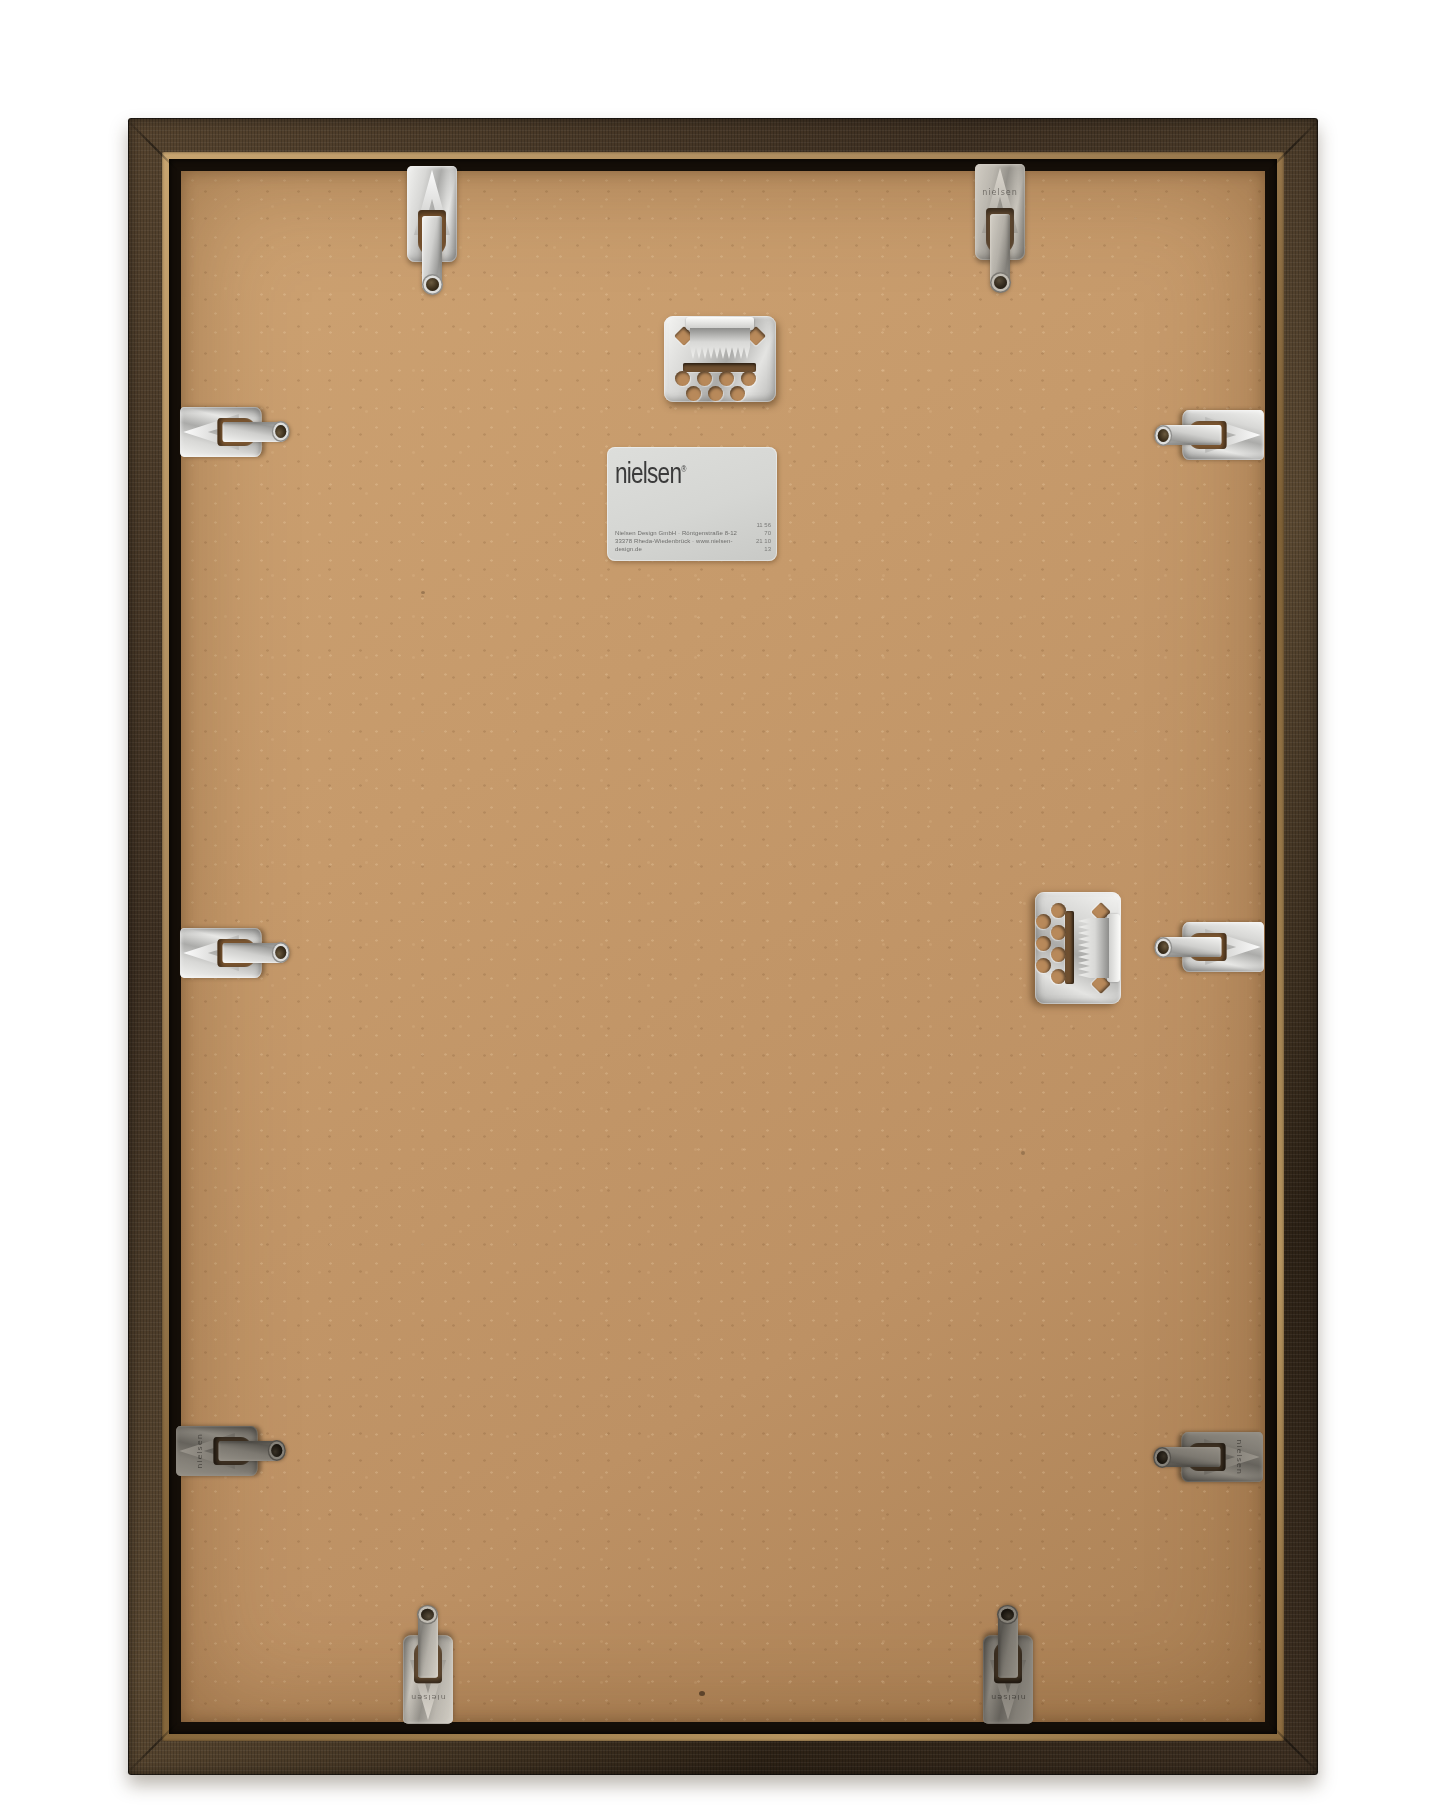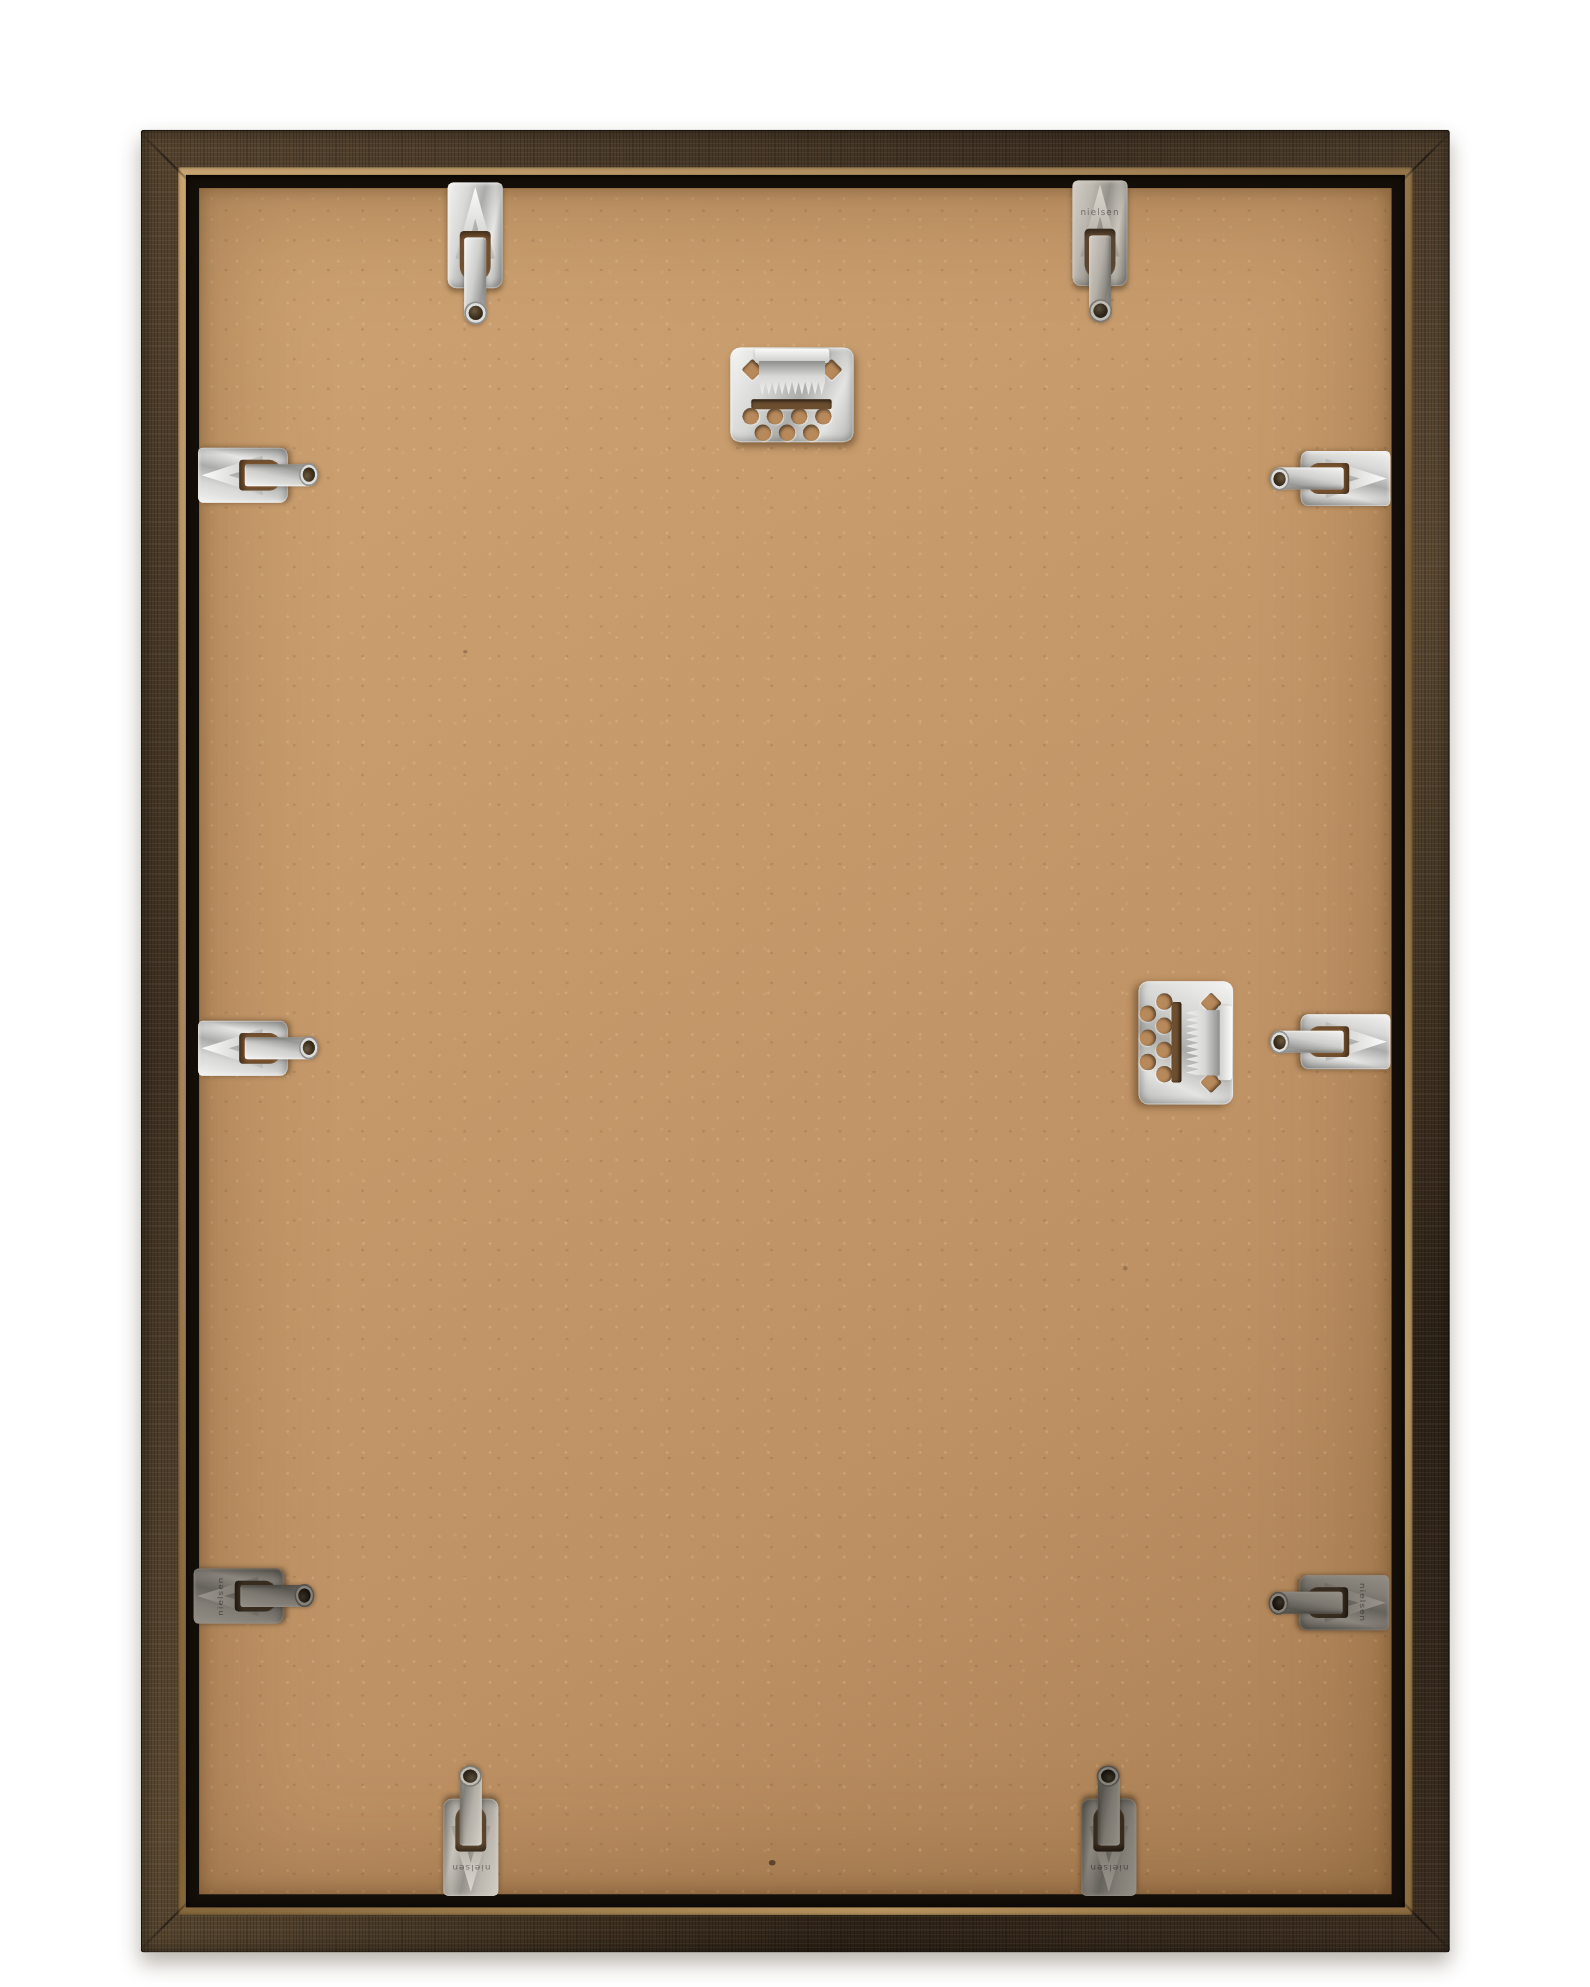--- a/index.html
+++ b/index.html
@@ -249,14 +249,27 @@
   </div>
 
   <div class="clip dark rot-up" style="left:983px; top:1552px;">
     <div class="c-body"></div>
     <div class="c-stamp">nielsen</div>
     <div class="c-cut"></div>
     <div class="c-tongue"></div>
     <div class="c-rivet"></div>
   </div>
 
+  <div class="label">
+    <div class="label-logo"><span>nielsen</span><sup>®</sup></div>
+    <div class="label-meta">
+      <div class="label-address">
+        <div>Nielsen Design GmbH · Röntgenstraße 8-12</div>
+        <div>33378 Rheda-Wiedenbrück · www.nielsen-design.de</div>
+      </div>
+      <div class="label-codes">
+        <div>11 56 70</div>
+        <div>21 10 13</div>
+      </div>
+    </div>
+  </div>
 
 </div>
 
 </body></html>

